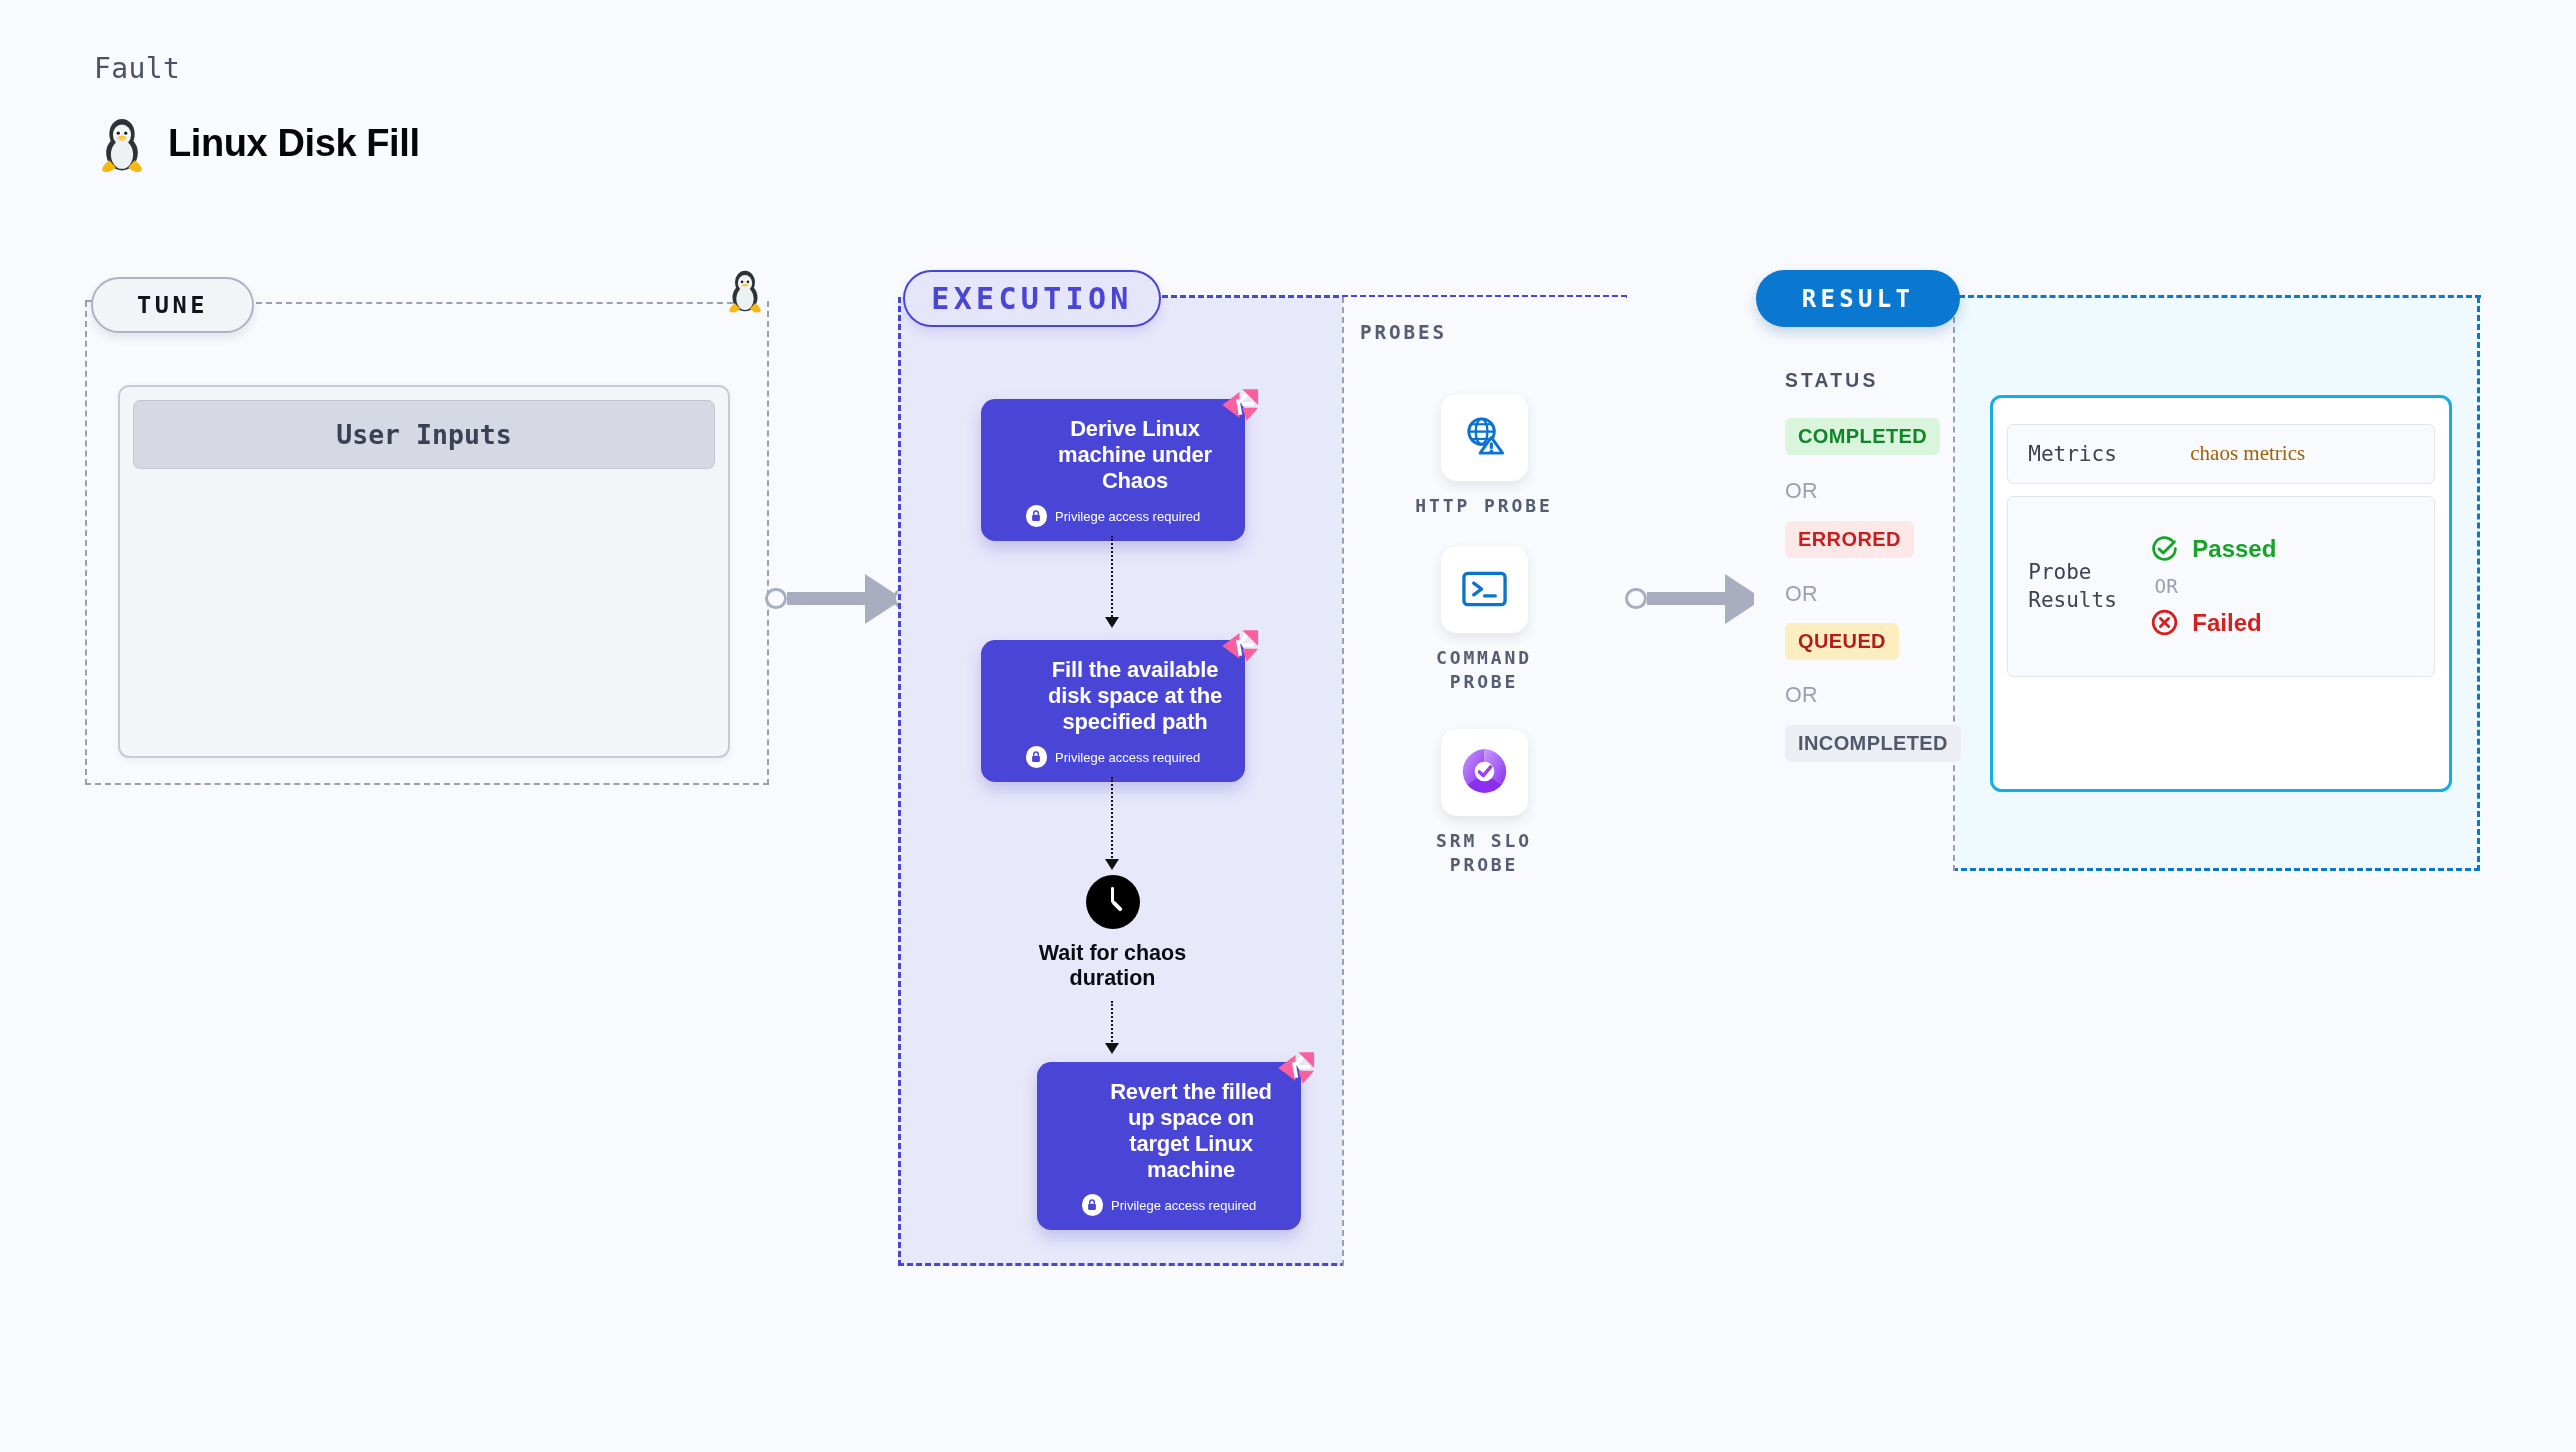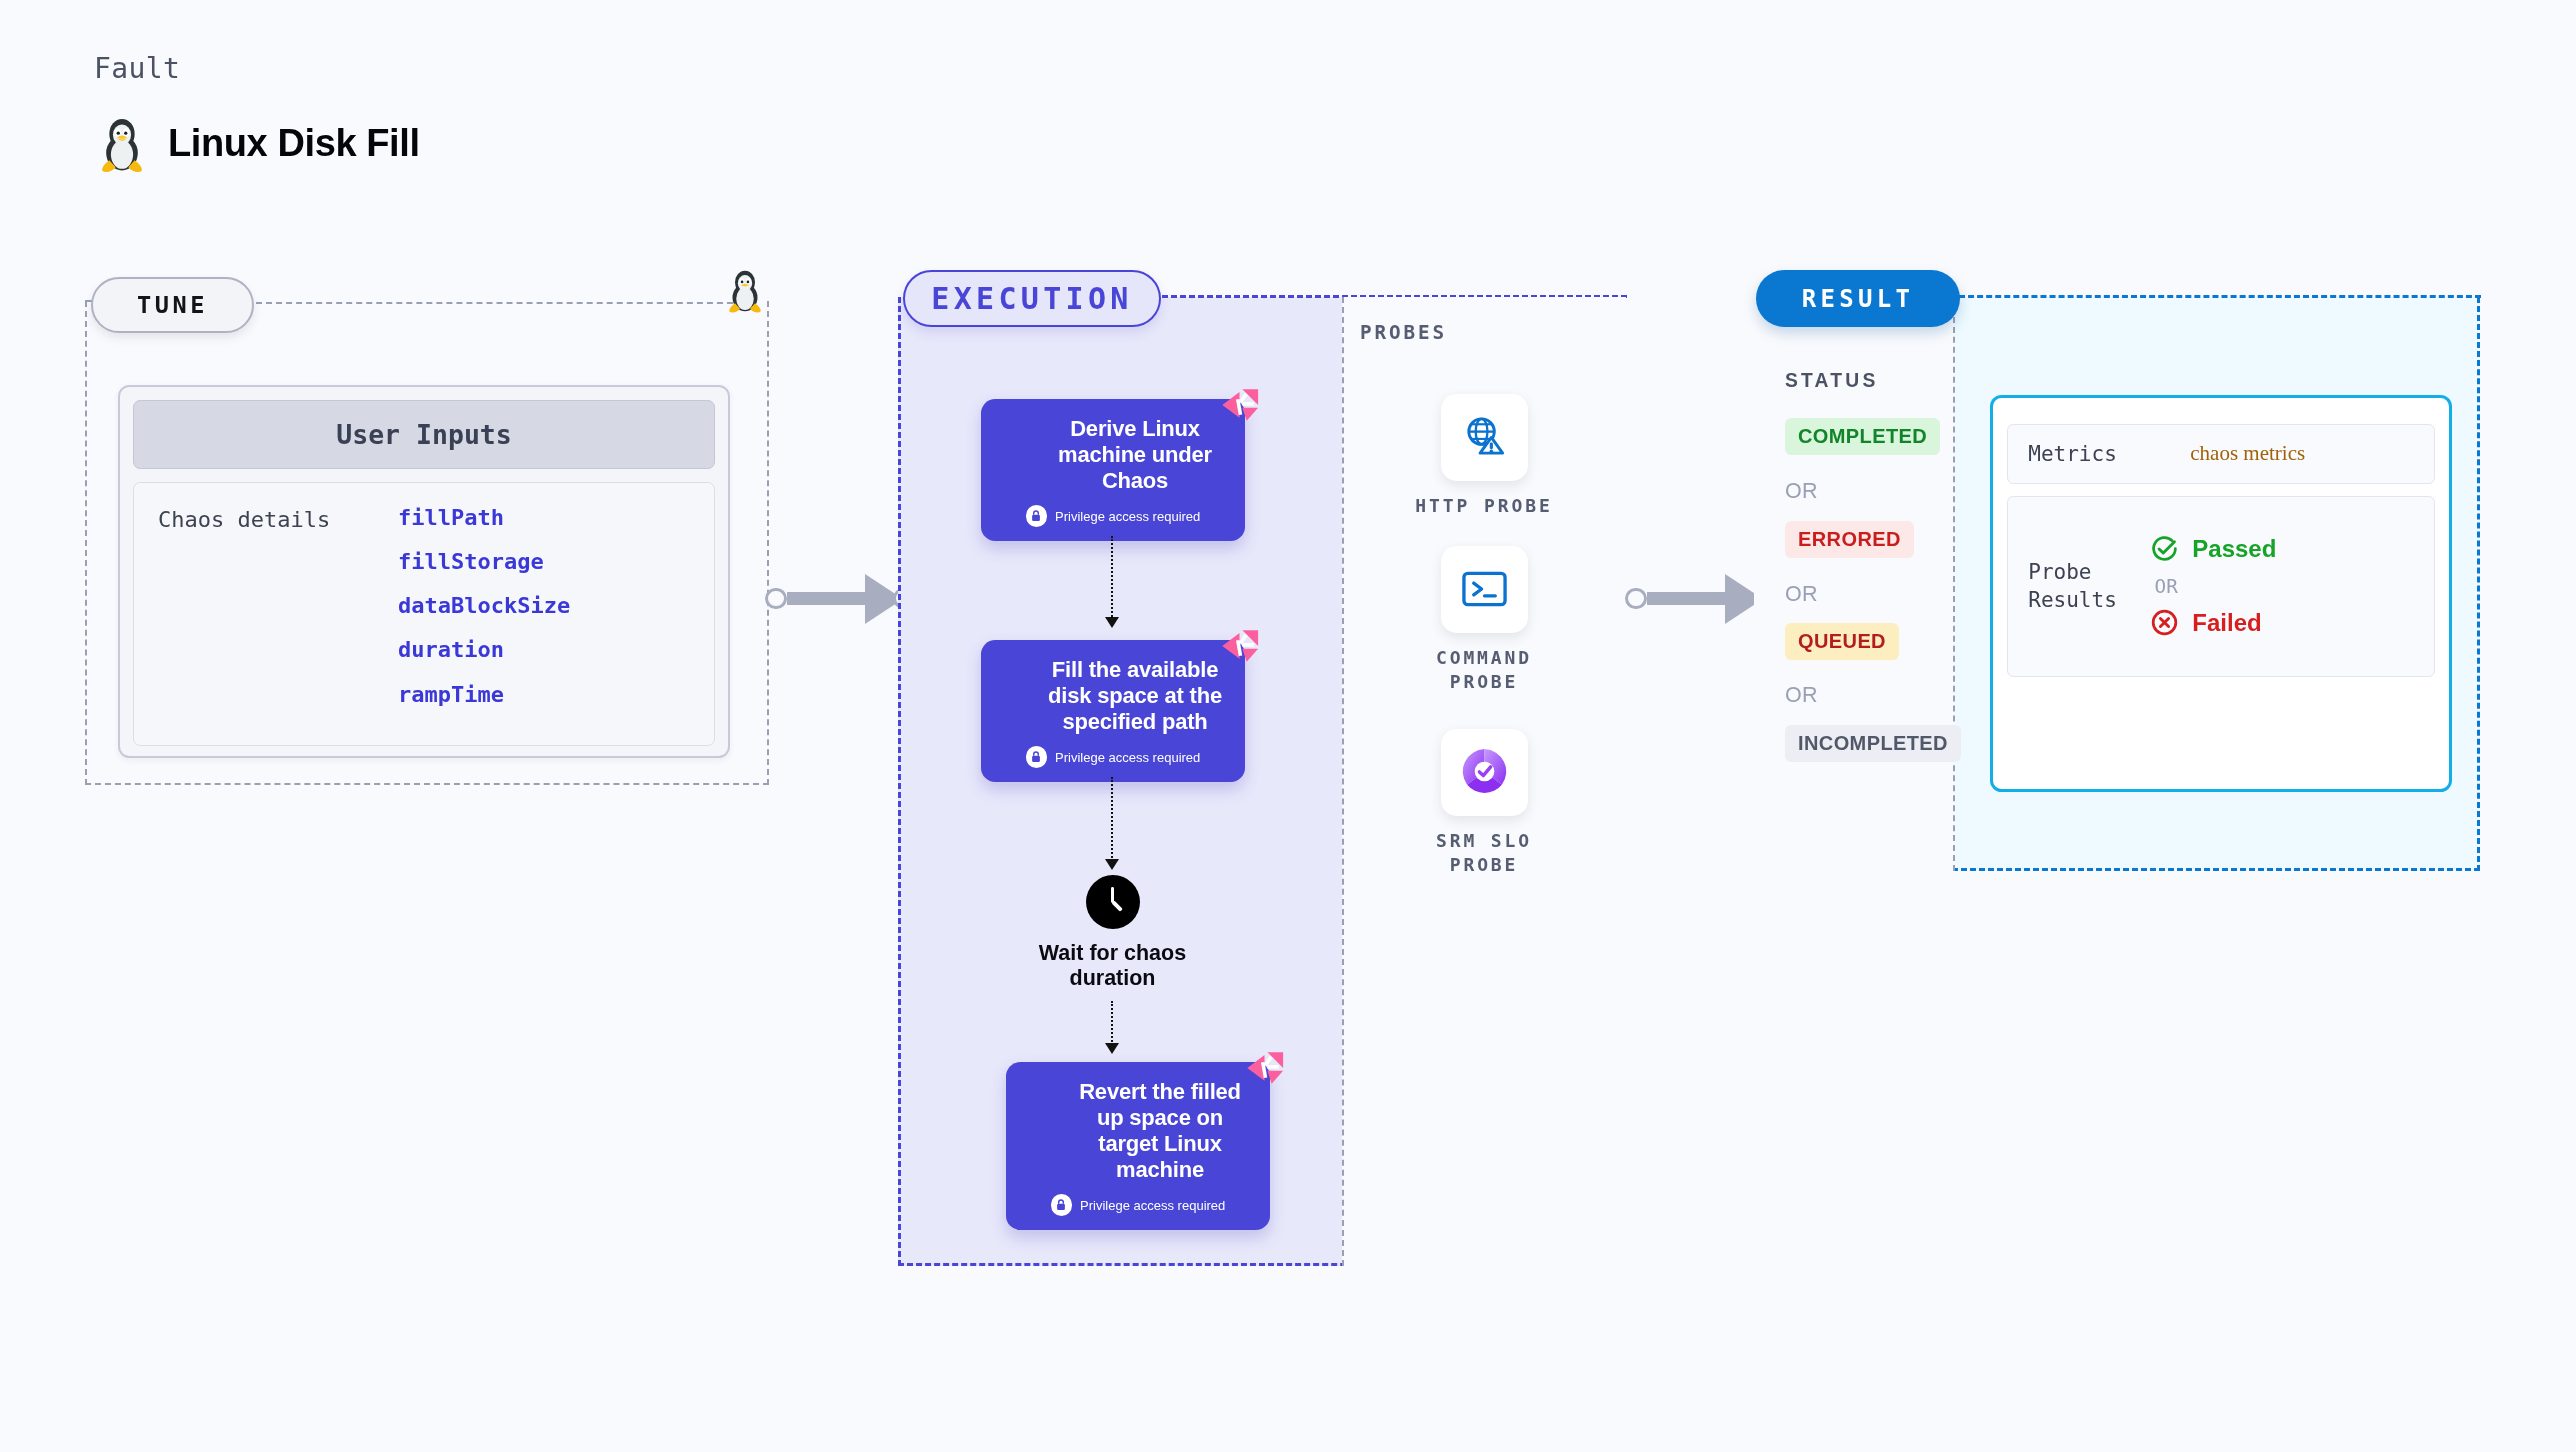--- a/index.html
+++ b/index.html
@@ -159,21 +159,21 @@
     font-size: 13px; font-weight: 400; color: #ffffff;
   }
   .lock-badge {
     width: 21.5px; height: 21.5px; border-radius: 50%; background: #fff;
     display: flex; align-items: center; justify-content: center; flex: none;
   }
   .ribbon { position: absolute; right: -15.8px; top: -17px; }
 
   .step1 { left: 981px; top: 399px; }
   .step2 { left: 981px; top: 640px; }
-  .step3 { left: 1006px; top: 1062px; }
+  .step3 { left: 1037px; top: 1062px; }
 
   
   .vflow { position: absolute; width: 2.9px; background: none; border-left: 2.9px dotted #111; }
   .vtip {
     position: absolute; width: 0; height: 0;
     border-left: 7.2px solid transparent; border-right: 7.2px solid transparent;
     border-top: 11.5px solid #111;
   }
   .f1 { left: 1111px; top: 536px; height: 85px; }
   .f1t { left: 1105px; top: 617px; }
@@ -312,30 +312,20 @@
       <circle cx="27.3" cy="23" r="2.1" fill="#18202a"></circle>
       <circle cx="36.7" cy="23" r="2.1" fill="#18202a"></circle>
       <path d="M25.5 28.5 q6.5 -5 13 0 q-6.5 3.5 -13 0Z" fill="#fbc72c"></path>
       <path d="M16 57 q-8 6 -9 11 q-1 4 5 4 q7 0 12 -6 z" fill="#f7b80f"></path>
       <path d="M48 57 q8 6 9 11 q1 4 -5 4 q-7 0 -12 -6 z" fill="#f7b80f"></path>
     </svg>
   </div>
 
   <div class="ui-card">
     <div class="ui-head">User Inputs</div>
-    <div class="ui-body">
-      <div class="ui-label">Chaos details</div>
-      <div class="ui-values">
-        <span>fillPath</span>
-        <span>fillStorage</span>
-        <span>dataBlockSize</span>
-        <span>duration</span>
-        <span>rampTime</span>
-      </div>
-    </div>
   </div>
 
   <div class="arrow-wrap arrow1">
     <div class="arrow-dot"></div>
     <div class="arrow-shaft"></div>
     <div class="arrow-head"></div>
     <div class="arrow-dot" style="margin-left:-10px;"></div>
   </div>
 
   <div class="dashed exec-region"></div>

